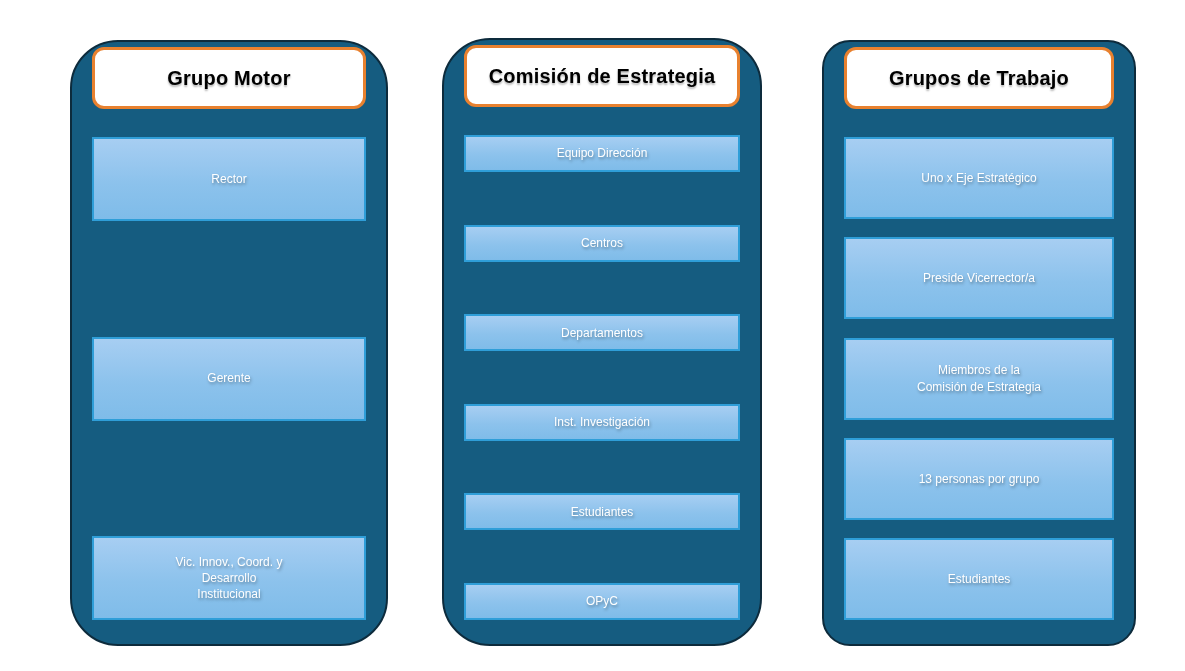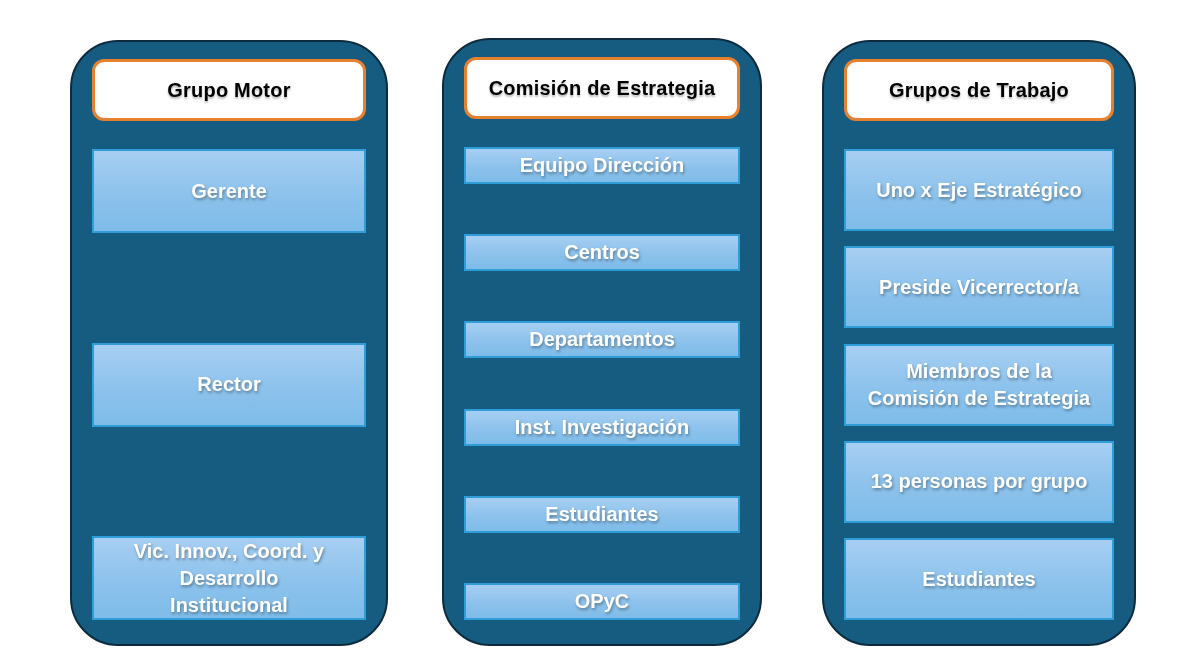--- a/index.html
+++ b/index.html
@@ -18,25 +18,25 @@
   .column {
     position: absolute;
     top: 40px;
     height: 606px;
     background: #155C80;
     border: 2px solid #0D2B3C;
     border-radius: 48px;
     box-sizing: border-box;
     display: flex;
     flex-direction: column;
-    padding: 17px 20px 24px 20px;
+    padding: 5px 20px 24px 20px;
   }
   .col-pos-0 { left: 70px;  width: 318px; }
   .col-pos-1 { left: 442px; width: 320px; top: 38px; height: 608px; }
-  .col-pos-2 { left: 822px; width: 314px; }
+  .col-pos-2 { left: 822px; width: 314px; border-radius: 28px; }
   .header {
     flex: 0 0 62px;
     height: 62px;
     background: #ffffff;
     border: 3px solid #E8812F;
     border-radius: 12px;
     box-sizing: border-box;
     display: flex;
     align-items: center;
     justify-content: center;
@@ -56,43 +56,43 @@
   }
   .box {
     background: linear-gradient(to bottom, #A7CEF2 0%, #8CC2EC 55%, #7FBCE9 100%);
     border: 2px solid #2F9ED8;
     box-sizing: border-box;
     display: flex;
     align-items: center;
     justify-content: center;
     text-align: center;
     color: #ffffff;
-    font-weight: 700;
-    font-size: 20px;
+    font-weight: 400;
+    font-size: 12px;
     line-height: 1.35;
     white-space: pre-line;
     text-shadow: 1px 2px 3px rgba(0,0,0,0.35);
     padding: 0 6px;
   }
   .col-pos-0 .box { height: 84px; }
   .col-pos-1 .box { height: 37px; }
   .col-pos-2 .box { height: 82px; }
 </style>
 </head>
 <body>
 
 <div class="canvas">
 
   <div class="column col-pos-0">
     <div class="header">
       <span>Grupo Motor</span>
     </div>
     <div class="items">
+      <div class="box">Rector</div>
       <div class="box">Gerente</div>
-      <div class="box">Rector</div>
       <div class="box">Vic. Innov., Coord. y
 Desarrollo
 Institucional</div>
     </div>
   </div>
 
   <div class="column col-pos-1">
     <div class="header">
       <span>Comisión de Estrategia</span>
     </div>

